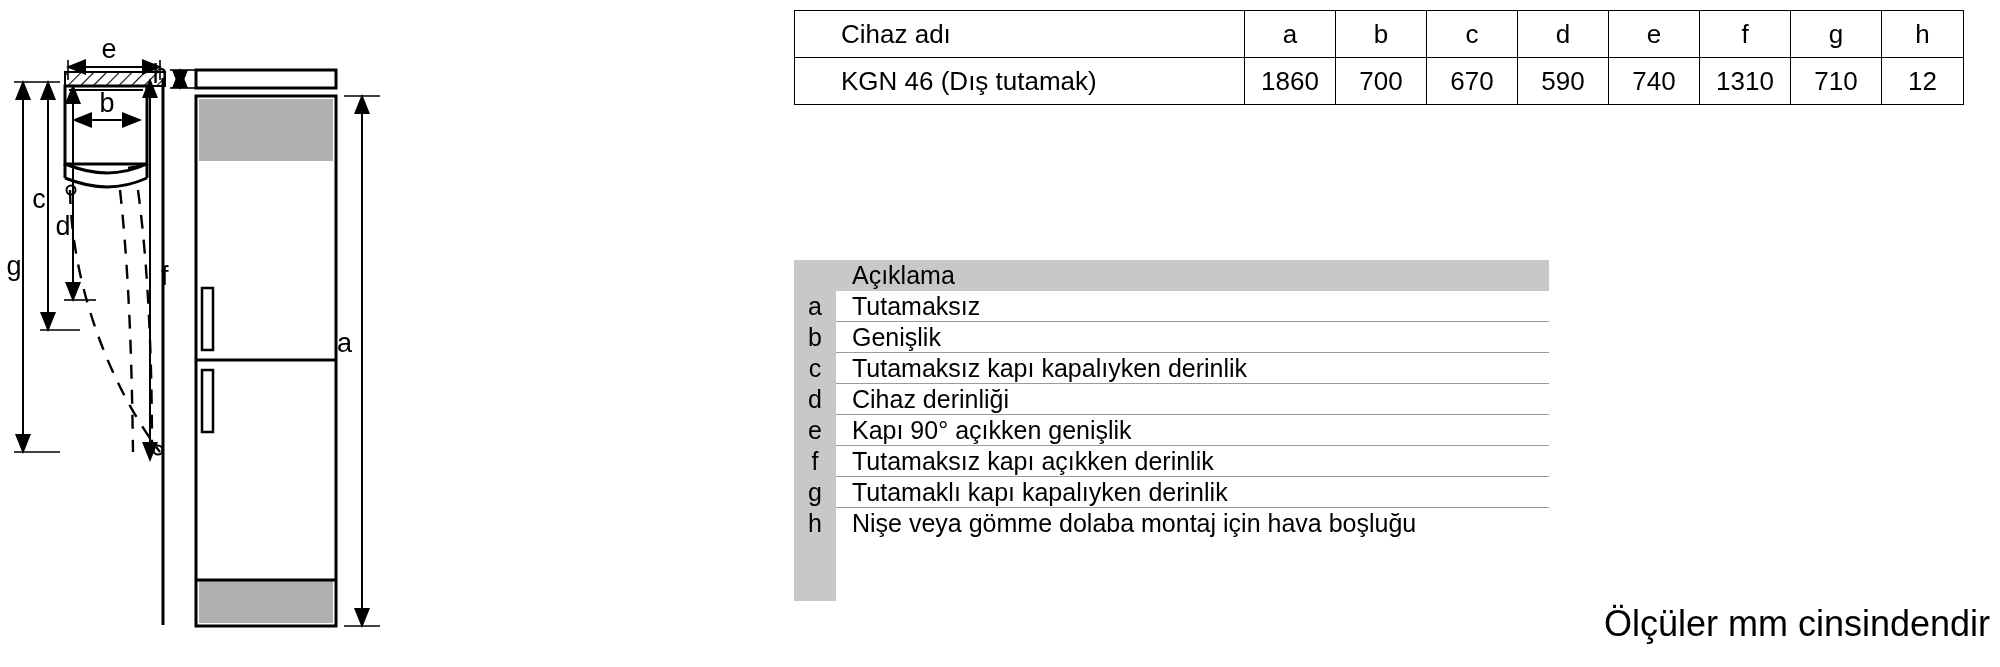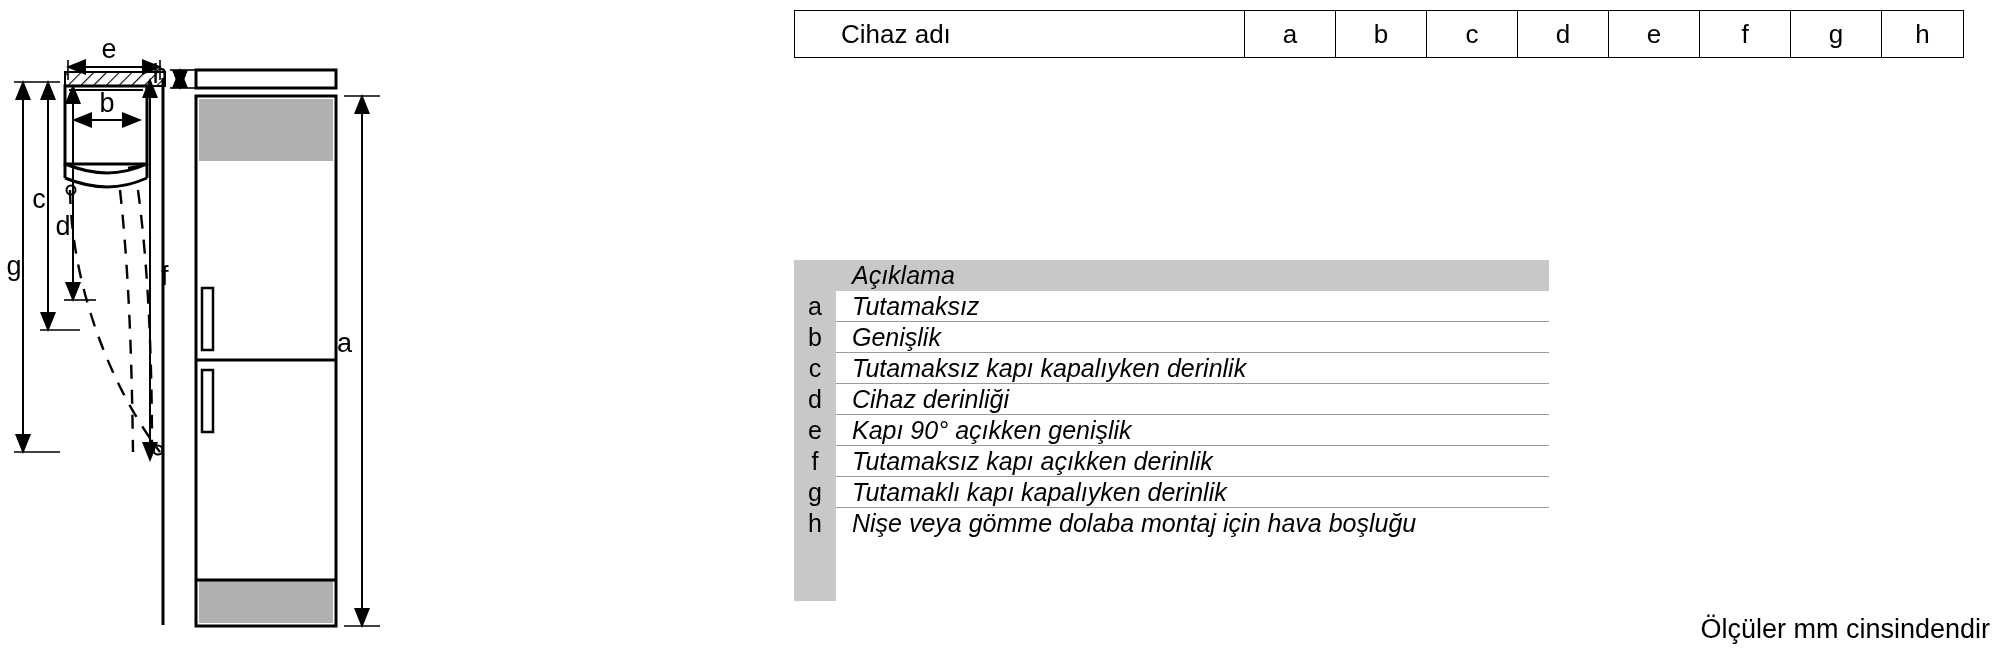--- a/index.html
+++ b/index.html
@@ -83,38 +83,37 @@
     color: #000;
   }
   .legend-row .desc {
     flex: 1 1 auto;
     font-size: 25px;
     display: flex;
     align-items: center;
     padding-left: 16px;
     border-bottom: 1px solid #9b9b9b;
     box-sizing: border-box;
-    font-style: italic;
   }
   .legend-row.header .key {
     background: #c8c8c8;
   }
   .legend-row.header .desc {
     background: #c8c8c8;
     border-bottom: none;
     font-size: 25px;
   }
   .legend-row.last .desc { border-bottom: none; }
   .legend-row.tail .key { height: 31px; }
 
   #footnote {
     position: absolute;
     right: 10px;
     bottom: 22px;
-    font-size: 27px;
+    font-size: 36px;
   }
 
   svg text {
     font-family: "Liberation Sans", sans-serif;
     font-size: 27px;
     fill: #000000;
   }
 </style>
 </head>
 <body>
@@ -232,20 +231,31 @@
         <th>b</th>
         <th>c</th>
         <th>d</th>
         <th>e</th>
         <th>f</th>
         <th>g</th>
         <th>h</th>
       </tr>
     </thead>
     <tbody>
+      <tr>
+        <td class="name">KGN 46 (Dış tutamak)</td>
+        <td>1860</td>
+        <td>700</td>
+        <td>670</td>
+        <td>590</td>
+        <td>740</td>
+        <td>1310</td>
+        <td>710</td>
+        <td>12</td>
+      </tr>
     </tbody>
   </table>
 
   <div id="legend">
     <div class="legend-row header">
       <div class="key"></div>
       <div class="desc">Açıklama</div>
     </div>
     <div class="legend-row">
       <div class="key">a</div>

